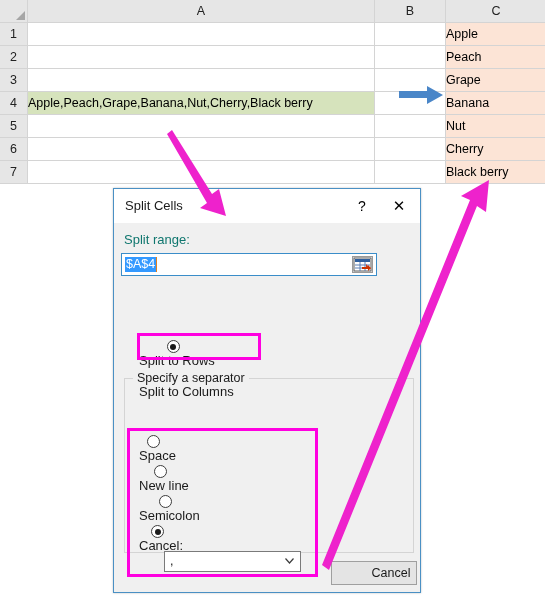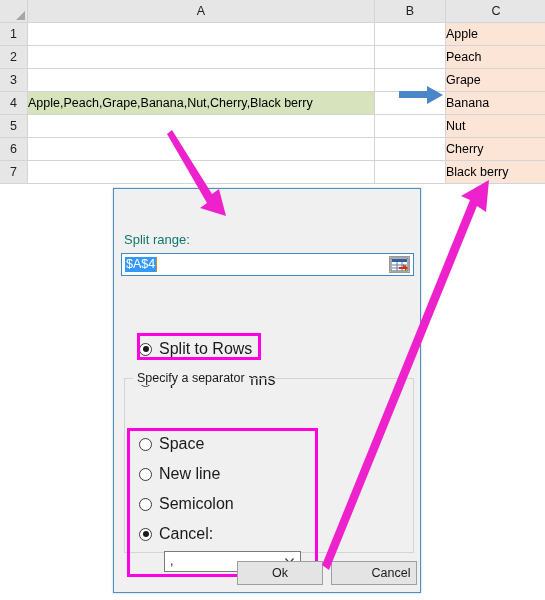--- a/index.html
+++ b/index.html
@@ -153,21 +153,21 @@
     position: absolute;
     left: 10px;
     top: 9px;
     font-size: 13px;
     color: #0f766e;
   }
   #split-range-box {
     position: absolute;
     left: 7px;
     top: 30px;
-    width: 293px;
+    width: 256px;
     height: 23px;
     background: #ffffff;
     border: 1px solid #3a8dc9;
     box-sizing: border-box;
   }
   #split-range-value {
     position: absolute;
     left: 3px;
     top: 3px;
     background: #3399ff;
@@ -212,23 +212,24 @@
     left: 10px;
     top: 155px;
     width: 290px;
     height: 175px;
   }
 
   .radio-row {
     position: absolute;
     display: flex;
     align-items: center;
-    font-size: 16px;
+    font-size: 13px;
     color: #1a1a1a;
     white-space: nowrap;
+    flex-direction: column;
   }
   .radio {
     width: 13px;
     height: 13px;
     border: 1.3px solid #3c3c3c;
     border-radius: 50%;
     background: #ffffff;
     box-sizing: border-box;
     margin-right: 7px;
     position: relative;
@@ -376,20 +377,25 @@
   </tbody>
     </table>
 </div>
 
 <svg id="blue-arrow" viewBox="0 0 45 22">
   <path d="M0,7 L28,7 L28,2 L44,11 L28,20 L28,14 L0,14 Z" fill="#4a86c8"></path>
 </svg>
 
 <div id="dialog">
 
+  <div id="titlebar">
+    <div id="dialog-title">Split Cells</div>
+    <div class="title-btn" id="help-btn">?</div>
+    <div class="title-btn" id="close-btn">✕</div>
+  </div>
 
   <div id="dlg-body">
 
     <div id="split-range-label">Split range:</div>
 
     <div id="split-range-box">
       <span id="split-range-value">$A$4</span>
       <span id="range-picker-btn">
         <svg viewBox="0 0 19 15" width="19" height="15">
           <rect x="1" y="1" width="17" height="13" fill="#ffffff" stroke="#5a5a5a" stroke-width="1"></rect>
@@ -443,21 +449,20 @@
 
     <div id="combo">
       <span id="combo-value">,</span>
       <svg id="combo-arrow" viewBox="0 0 9 6">
         <path d="M0.5,0.5 L4.5,5 L8.5,0.5" fill="none" stroke="#3c3c3c" stroke-width="1.2"></path>
       </svg>
     </div>
 
     <div class="hl-box" id="hl-sep"></div>
 
-    <div class="dlg-btn" id="ok-btn">Ok</div>
     <div class="dlg-btn" id="cancel-btn">Cancel</div>
 
   </div>
 </div>
 
 <svg id="overlay-arrows" viewBox="0 0 545 600">
 
   <g>
     <path d="M172,130 L212,194 L219,189 L226,216 L200,208 L207,203 L167,134 Z" fill="#ee22cc"></path>
   </g>

